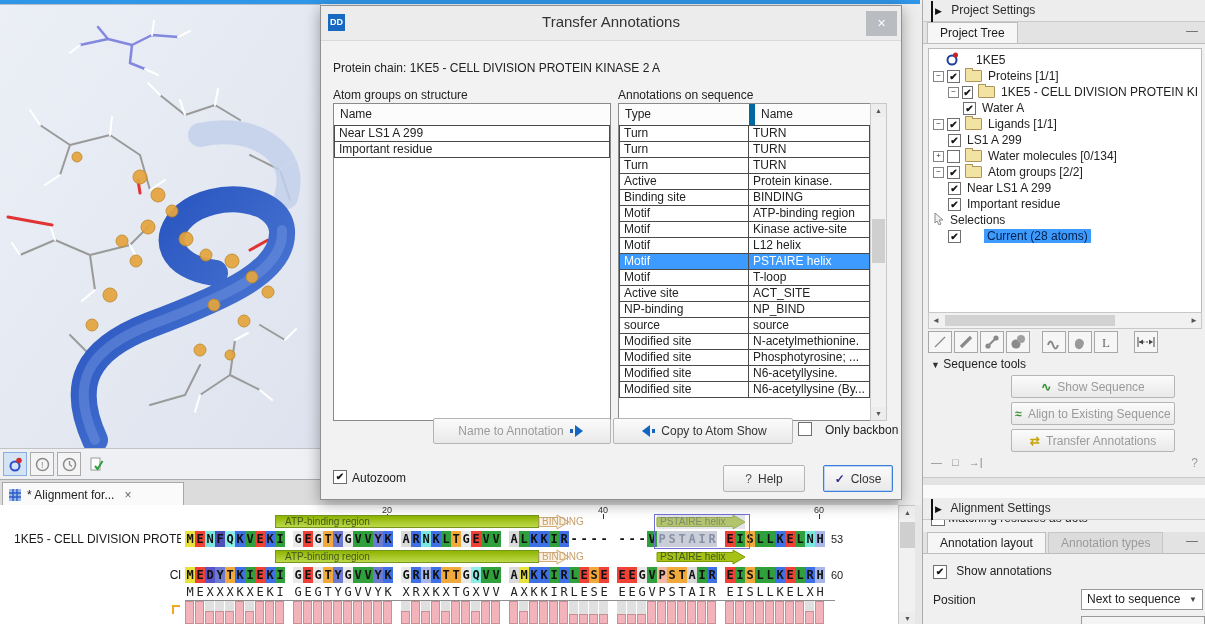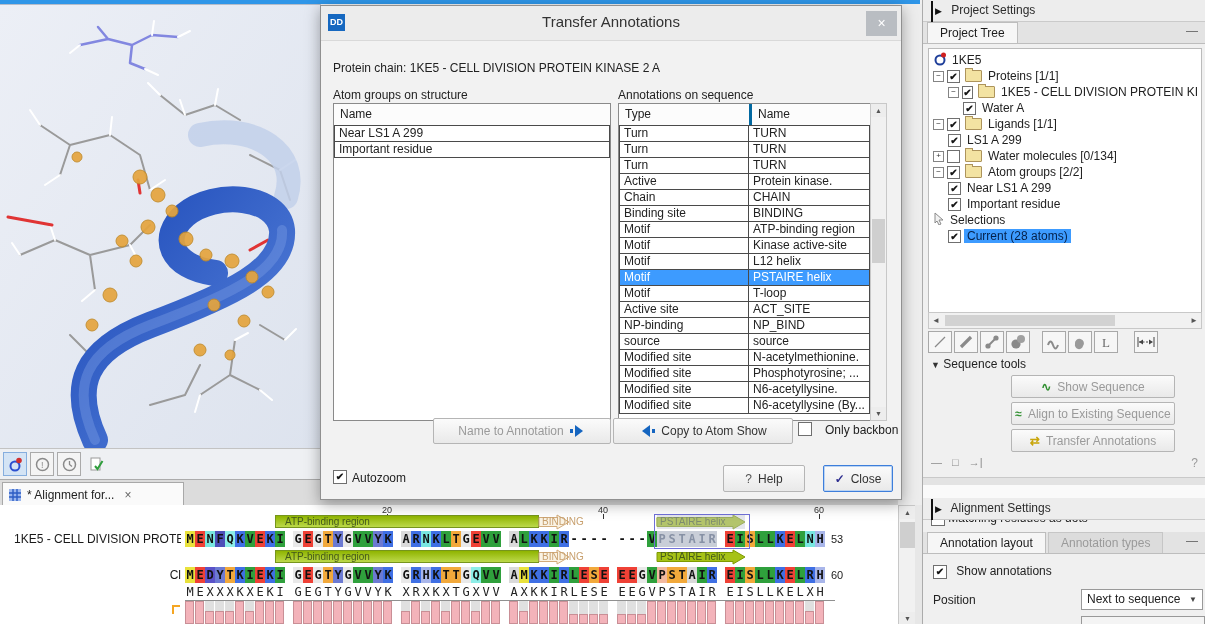--- a/index.html
+++ b/index.html
@@ -42,21 +42,21 @@
   .tab-grey{position:absolute;top:0;height:20px;line-height:20px;padding:0 12px;background:#dcdcdc;
             border:1px solid #c6c6c6;border-bottom:none;color:#9a9a9a;}
   .minim{position:absolute;right:8px;top:2px;color:#666;}
   .tree-row{height:16px;display:flex;align-items:center;white-space:nowrap;}
   .expander{display:inline-block;width:9px;height:9px;border:1px solid #848484;background:#fff;
             font-size:8px;line-height:8px;text-align:center;color:#333;margin-right:3px;flex:none;}
   .folder{display:inline-block;width:15px;height:10px;background:#f3e3a2;border:1px solid #ad945c;
           border-radius:1px;margin:0 3px 0 2px;position:relative;flex:none;}
   .folder:before{content:"";position:absolute;left:-1px;top:-3px;width:6px;height:2px;background:#f3e3a2;border:1px solid #ad945c;border-bottom:none;}
   .tlabel{padding:0 3px;}
-  .tlabel.sel{background:#3d9bff;color:#04204a;}
+  .tlabel.sel{background:#3d9bff;color:#04204a;margin-left:20px;}
   .toolbtn{width:22px;height:20px;border:1px solid #a8a8a8;background:#f6f6f6;display:inline-flex;
            align-items:center;justify-content:center;margin-right:2px;}
   .stool-btn{position:absolute;left:88px;width:162px;height:21px;}
   
   #alignment{left:0;top:505px;width:898px;height:119px;background:#fff;z-index:1;overflow:hidden;}
   .seqcell{position:absolute;width:10px;height:16px;line-height:16px;text-align:center;
            font-family:"DejaVu Sans Mono",monospace;font-size:12px;font-weight:bold;color:#111;}
   .conscell{position:absolute;width:10px;height:15px;line-height:15px;text-align:center;
             font-family:"DejaVu Sans Mono",monospace;font-size:12px;color:#222;}
   .ann-box{position:absolute;height:13px;background:linear-gradient(#8fb400,#bcd94a);border:1px solid #76951c;box-sizing:border-box;}
@@ -550,42 +550,38 @@
     <div class="trow">
           <div class="c2">Near LS1 A 299</div>
         </div>
         <div class="trow">
           <div class="c2">Important residue</div>
         </div>
       </div>
 
     <div class="abs tbl" id="annot-table" style="left:297px;top:97px;width:251px;height:316px;">
       <div class="tbl-head" style="display:flex;padding-left:0;">
-        <span style="width:124px;padding-left:6px;border-right:3px solid #0369a1;">Type</span>
+        <span style="width:124px;padding-left:6px;border-right:6px solid #0369a1;">Type</span>
         <span style="padding-left:6px;">Name</span>
       </div>
     <div class="trow">
           <div class="c1">Turn</div>
           <div class="c2">TURN</div>
         </div>
         <div class="trow">
           <div class="c1">Turn</div>
           <div class="c2">TURN</div>
         </div>
         <div class="trow">
           <div class="c1">Turn</div>
           <div class="c2">TURN</div>
         </div>
         <div class="trow">
           <div class="c1">Active</div>
           <div class="c2">Protein kinase.</div>
-        </div>
-        <div class="trow">
-          <div class="c1">Chain</div>
-          <div class="c2">CHAIN</div>
         </div>
         <div class="trow">
           <div class="c1">Binding site</div>
           <div class="c2">BINDING</div>
         </div>
         <div class="trow">
           <div class="c1">Motif</div>
           <div class="c2">ATP-binding region</div>
         </div>
         <div class="trow">
@@ -674,21 +670,21 @@
   <div id="rpanel" class="abs">
     <div class="pane-head">
       <span class="tri">▶</span>
       <span>Project Settings</span>
     </div>
     <div class="tabrow">
       <span class="tab-active">Project Tree</span>
       <span class="minim">—</span>
     </div>
     <div id="tree" style="position:absolute;left:5px;top:48px;width:272px;height:262px;background:#fff;border:1px solid #bbb;overflow:hidden;padding-top:3px;">
-        <div class="tree-row" style="padding-left: 4px;">
+        <div class="tree-row" style="padding-left: 16px; gap: 12px;">
           <span style="margin-right: 2px;"><svg width="14" height="14">
               <circle cx="7" cy="8" r="4.5" fill="none" stroke="#1f3f9a" stroke-width="2"></circle>
               <circle cx="10.5" cy="3" r="2.5" fill="#d02020"></circle>
             </svg></span>
           <span class="tlabel">1KE5</span>
         </div>
         <div class="tree-row" style="padding-left: 4px;">
           <span class="expander">−</span>
           <span class="cb" style="width: 11px; height: 11px; margin-right: 3px;">✔</span>
           <span class="folder"></span>

